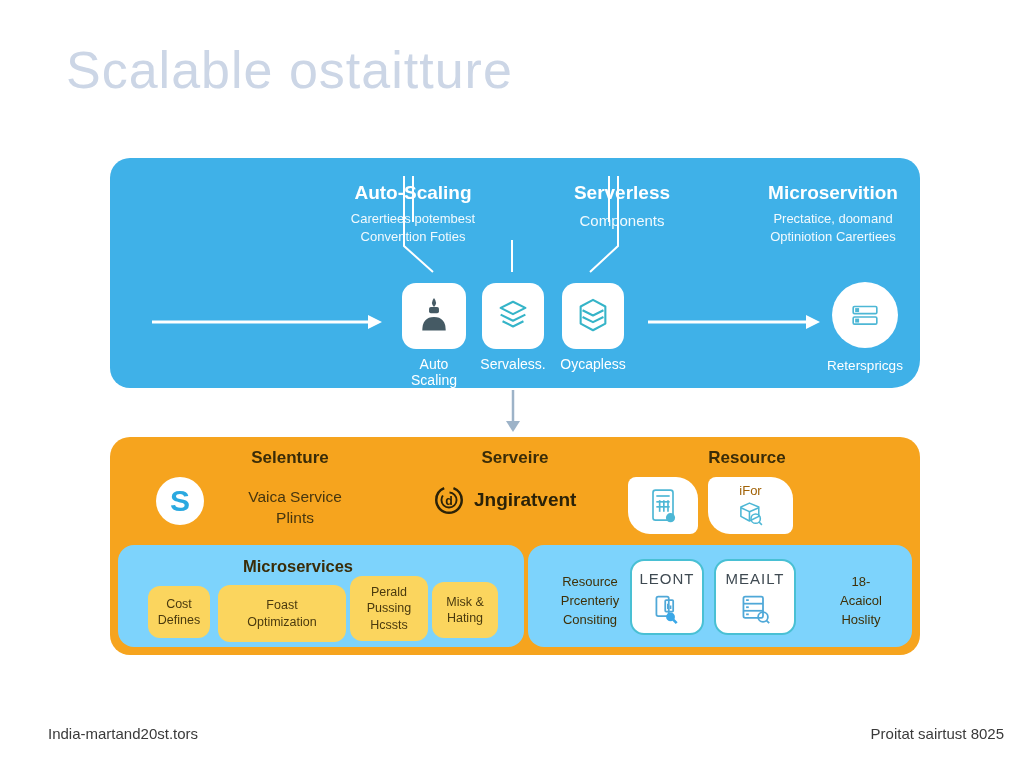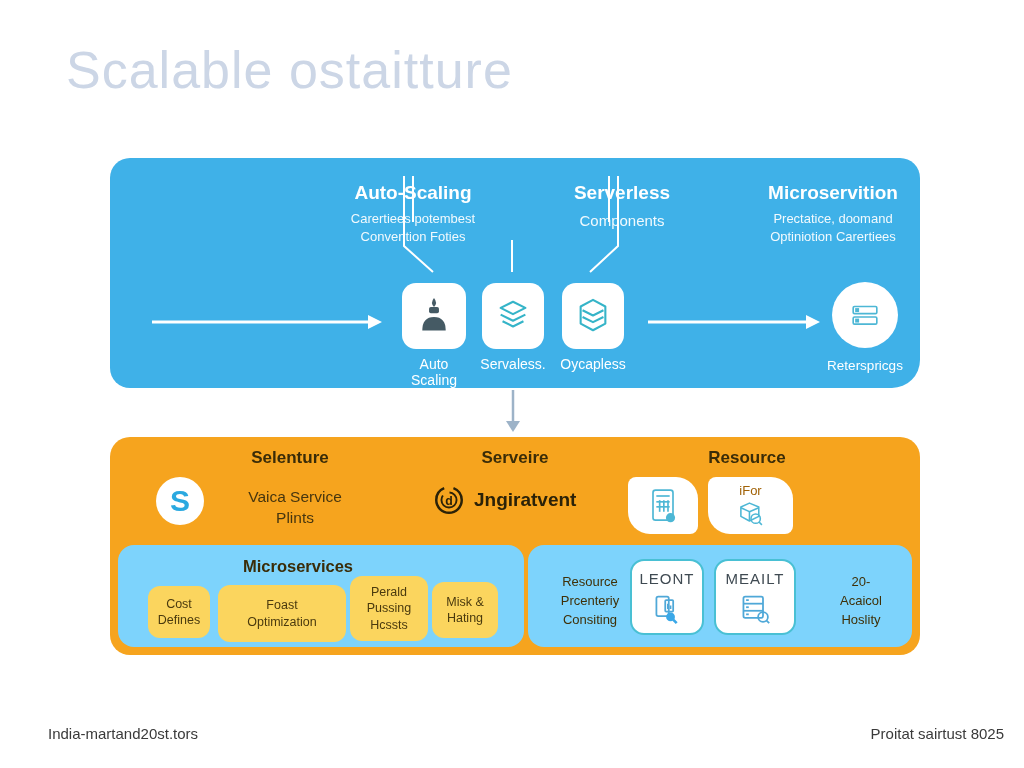--- a/index.html
+++ b/index.html
@@ -239,21 +239,21 @@
         <line x1="5" y1="12" x2="27" y2="12"></line>
         <line x1="5" y1="20" x2="27" y2="20"></line>
         <rect x="8" y="7" width="3" height="2" fill="#4fa8d8" stroke="none"></rect>
         <rect x="8" y="15" width="3" height="2" fill="#4fa8d8" stroke="none"></rect>
         <rect x="8" y="23" width="3" height="2" fill="#4fa8d8" stroke="none"></rect>
         <circle cx="27" cy="27" r="5.5"></circle>
         <line x1="31" y1="31" x2="34" y2="34"></line>
       </svg>
     </div>
     <div class="abs y-text" style="left:286px;top:28px;width:94px;">
-      <div>20-</div>
+      <div>18-</div>
       <div>Acaicol</div>
       <div>Hoslity</div>
     </div>
   </div>
 </div>
 
 <div class="abs footer-text" style="left:48px;">India-martand20st.tors</div>
 <div class="abs footer-text" style="right:20px;">Proitat sairtust 8025</div>
 
 </body></html>

